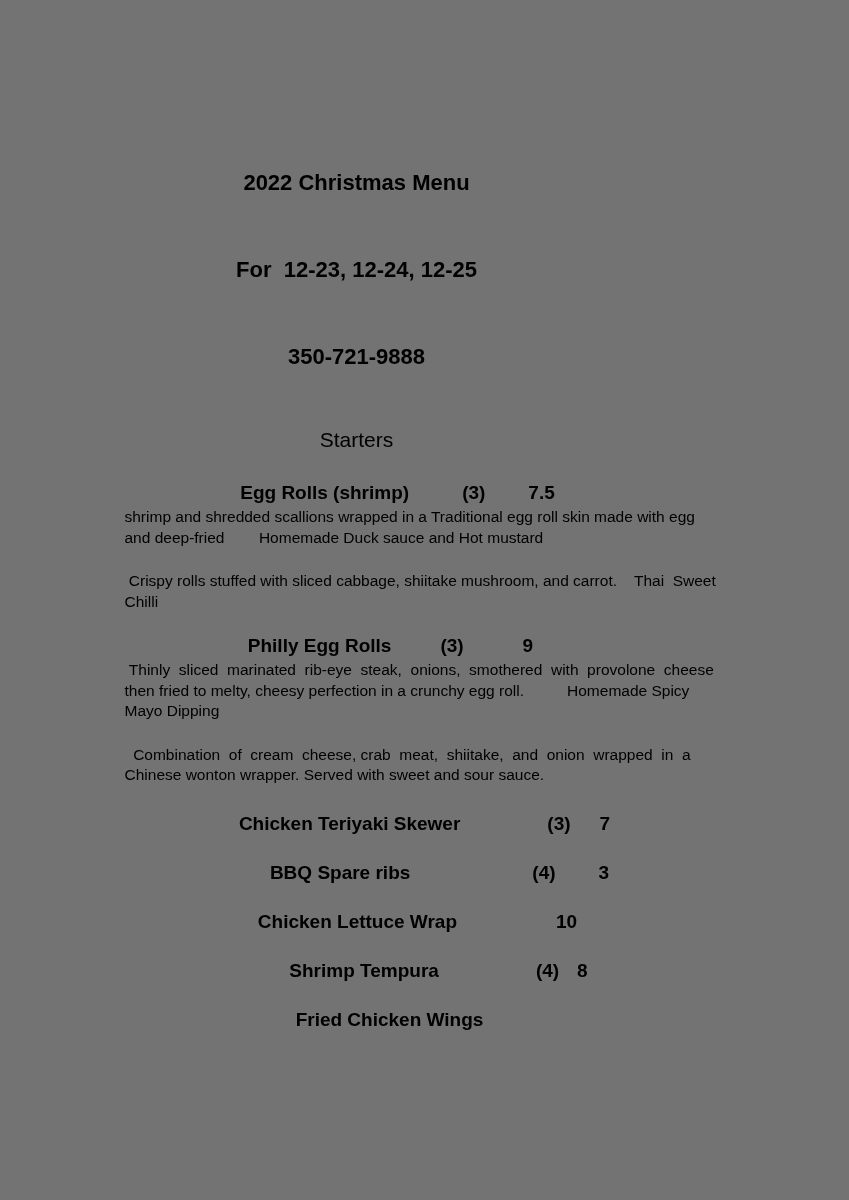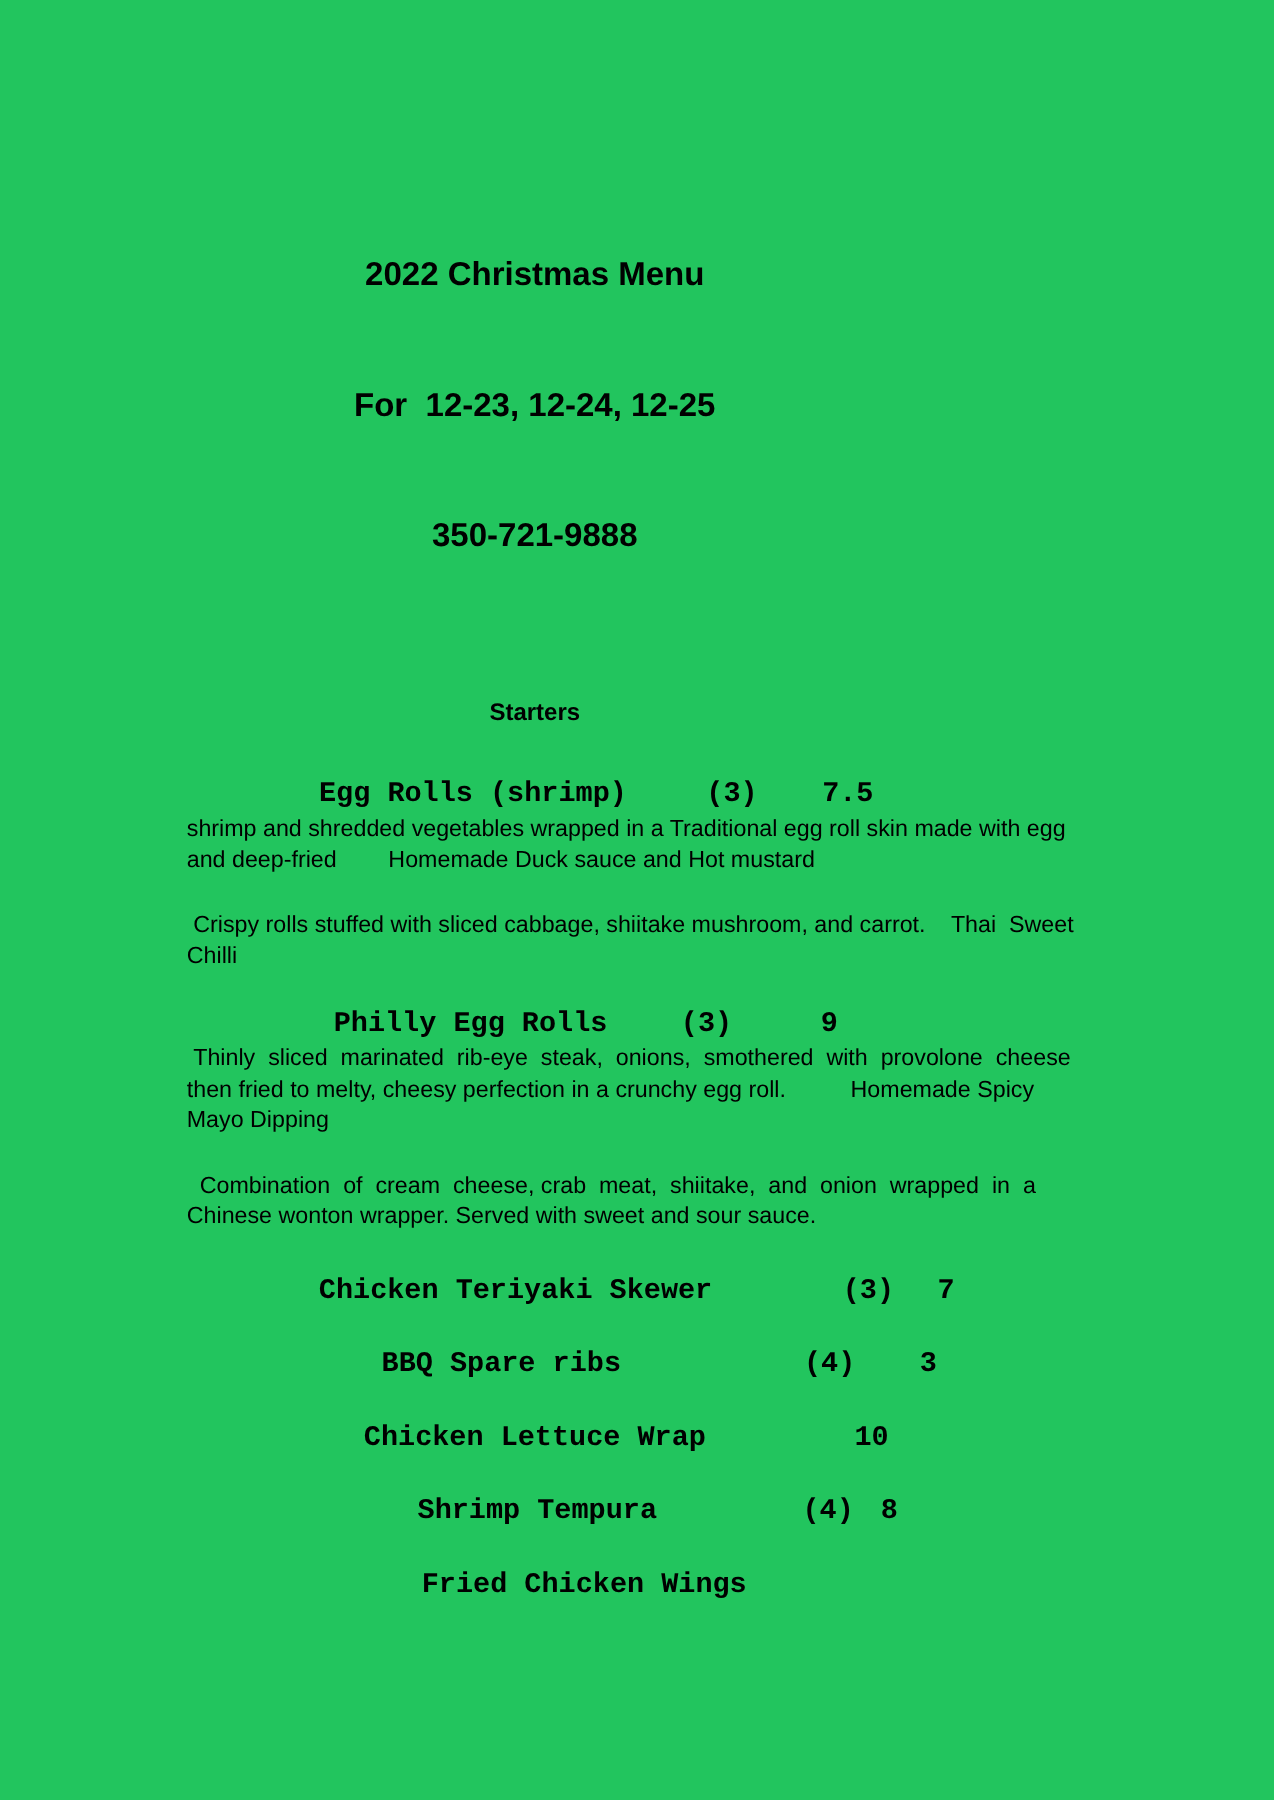--- a/index.html
+++ b/index.html
@@ -1,56 +1,55 @@
 <!DOCTYPE html>
 <html><head>
 <meta charset="utf-8">
 <style>
   html, body { margin: 0; padding: 0; background: #e8e8e8; }
   .page {
     position: relative;
     width: 849px;
     height: 1200px;
     margin: 0 auto;
-    background: #22c55e;
+    background: #737373;
     color: #000000;
     font-family: "Liberation Sans", "DejaVu Sans", sans-serif;
     overflow: hidden;
   }
   .content {
     width: 600px;
     margin: 0 auto;
     padding-top: 110px;
   }
   .title-block {
     text-align: center;
     transform: translateX(-68px);
     font-weight: bold;
     font-size: 22px;
     line-height: 29px;
     white-space: pre-wrap;
   }
   .section-heading {
-    margin-top: 36px;
     text-align: center;
     transform: translateX(-68px);
-    font-weight: bold;
-    font-size: 16px;
+    font-weight: normal;
+    font-size: 21px;
     line-height: 22px;
   }
   .item { margin-top: 23px; }
   .item.first { margin-top: 31px; }
   .item-head {
     text-align: center;
     font-weight: bold;
     font-size: 19px;
     line-height: 22px;
     white-space: nowrap;
   }
-  .item-head span { display: inline-block; white-space: pre; font-family: Liberation Mono, monospace; }
+  .item-head span { display: inline-block; white-space: pre; }
   .item-desc {
     margin-top: 3px;
     font-size: 15.5px;
     line-height: 20.5px;
     white-space: pre-wrap;
     text-align: left;
   }
   .simple { margin-top: 27px; }
 </style>
 </head>
@@ -64,21 +63,21 @@
       <div>For  12-23, 12-24, 12-25</div>
       <div>350-721-9888</div>
     </div>
 
     <div class="section-heading">Starters</div>
 
     <div class="item first">
       <div class="item-head" style="transform:translateX(-27px)">
         <span>Egg Rolls (shrimp)</span><span style="margin-left:53px">(3)</span><span style="margin-left:43px">7.5</span>
       </div>
-      <div class="item-desc">shrimp and shredded vegetables wrapped in a Traditional egg roll skin made with egg
+      <div class="item-desc">shrimp and shredded scallions wrapped in a Traditional egg roll skin made with egg
 and deep-fried        Homemade Duck sauce and Hot mustard</div>
     </div>
 
     <div class="item">
       <div class="item-desc"> Crispy rolls stuffed with sliced cabbage, shiitake mushroom, and carrot.    Thai  Sweet
 Chilli</div>
     </div>
 
     <div class="item">
       <div class="item-head" style="transform:translateX(-34px)">

